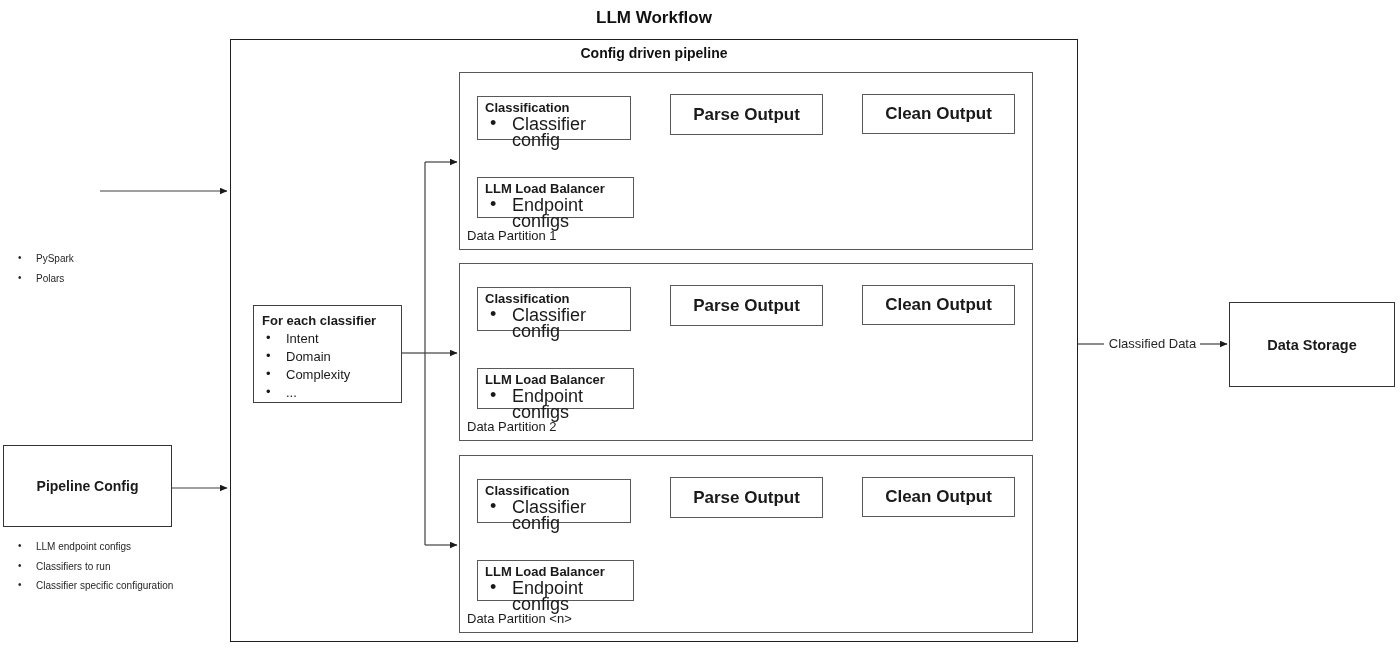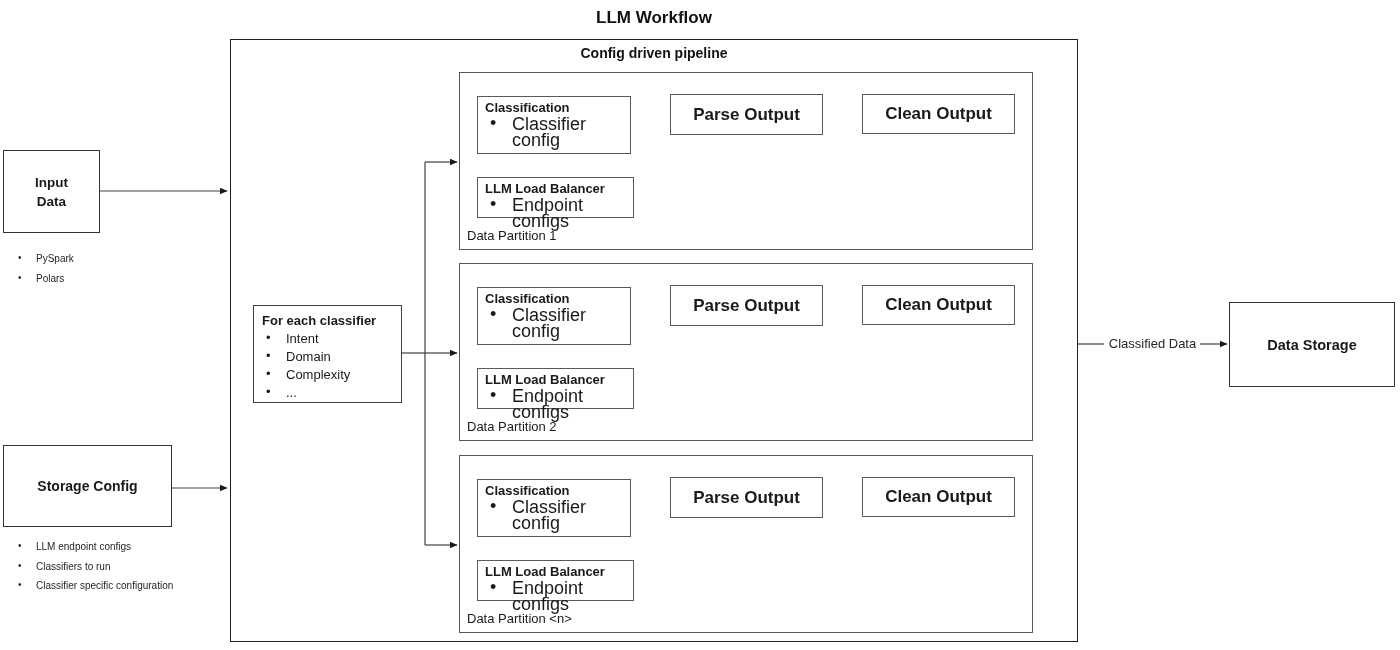--- a/index.html
+++ b/index.html
@@ -51,21 +51,21 @@
   }
   .partition-label { position:absolute; left:7px; bottom:6px; font-size:13px; color:#1a1a1a; }
 
   .node { position:absolute; border:1px solid #595959; background:#ffffff; }
   .titled-node { padding:3px 0 0 7px; }
   .titled-node .node-title { font-size:13px; font-weight:bold; line-height:16px; }
   .titled-node .bullets { font-size:18px; line-height:16px; }
   .titled-node .bullets li { padding-left:27px; }
   .titled-node .bullets li::before { left:5px; }
 
-  .classification-node { left:17px; top:23px; width:154px; height:58px; }
+  .classification-node { left:17px; top:23px; width:154px; height:44px; }
   .load-balancer-node  { left:17px; top:91px; width:157px; height:41px;margin-top:13px; }
   .simple-node { display:flex; align-items:center; justify-content:center;
                  font-size:17px; font-weight:bold; }
   .parse-node { left:210px; top:21px; width:153px; height:41px; }
   .clean-node { left:402px; top:21px; width:153px; height:40px; }
 
   .edge-label {
     left:1105px; top:336px; width:95px; text-align:center;
     font-size:13px; color:#262626; background:#ffffff;
   }
@@ -112,30 +112,27 @@
       <line x1="1199" y1="344" x2="1227" y2="344" marker-end="url(#arr)"></line>
     </g>
   </svg>
 
   <div class="abs diagram-title">LLM Workflow</div>
 
   <div class="abs outer-box">
     <div class="outer-box-label">Config driven pipeline</div>
   </div>
 
-  <div class="abs ext-box input-data-box">
-    <div class="inner-label">Input Data</div>
-  </div>
   <ul class="abs bullets side-bullets side-bullets-input">
     <li>PySpark</li>
     <li>Polars</li>
   </ul>
 
   <div class="abs ext-box pipeline-config-box">
-    <div>Storage Config</div>
+    <div>Pipeline Config</div>
   </div>
   <ul class="abs bullets side-bullets side-bullets-config">
     <li>LLM endpoint configs</li>
     <li>Classifiers to run</li>
     <li>Classifier specific configuration</li>
   </ul>
 
   <div class="abs for-each-box">
     <div class="for-each-title">For each classifier</div>
     <ul class="bullets">

